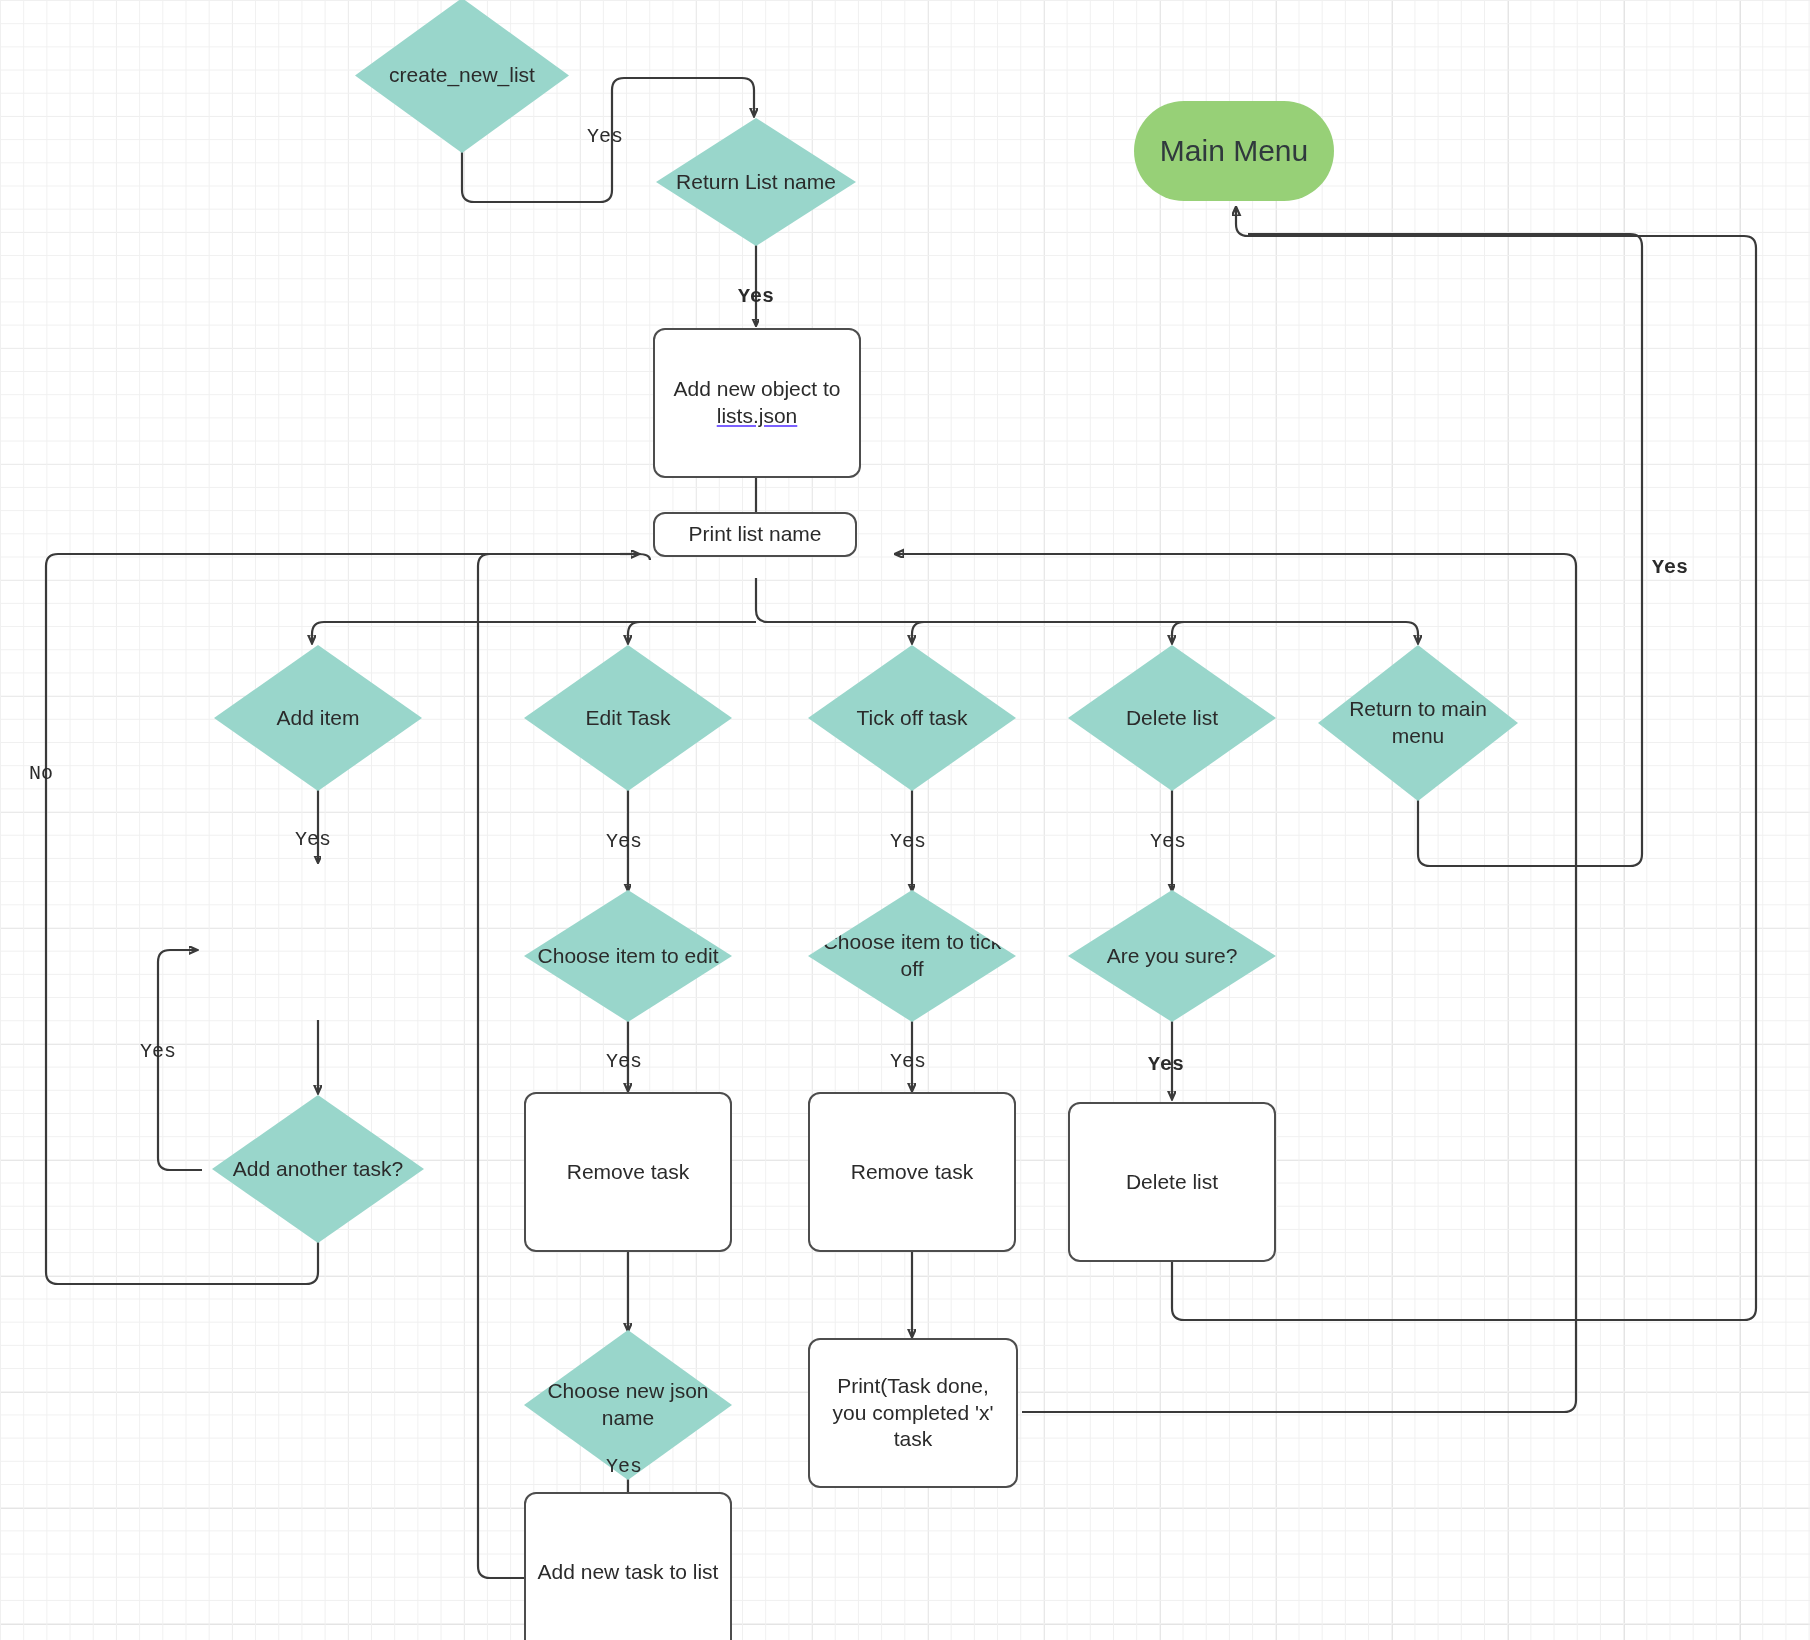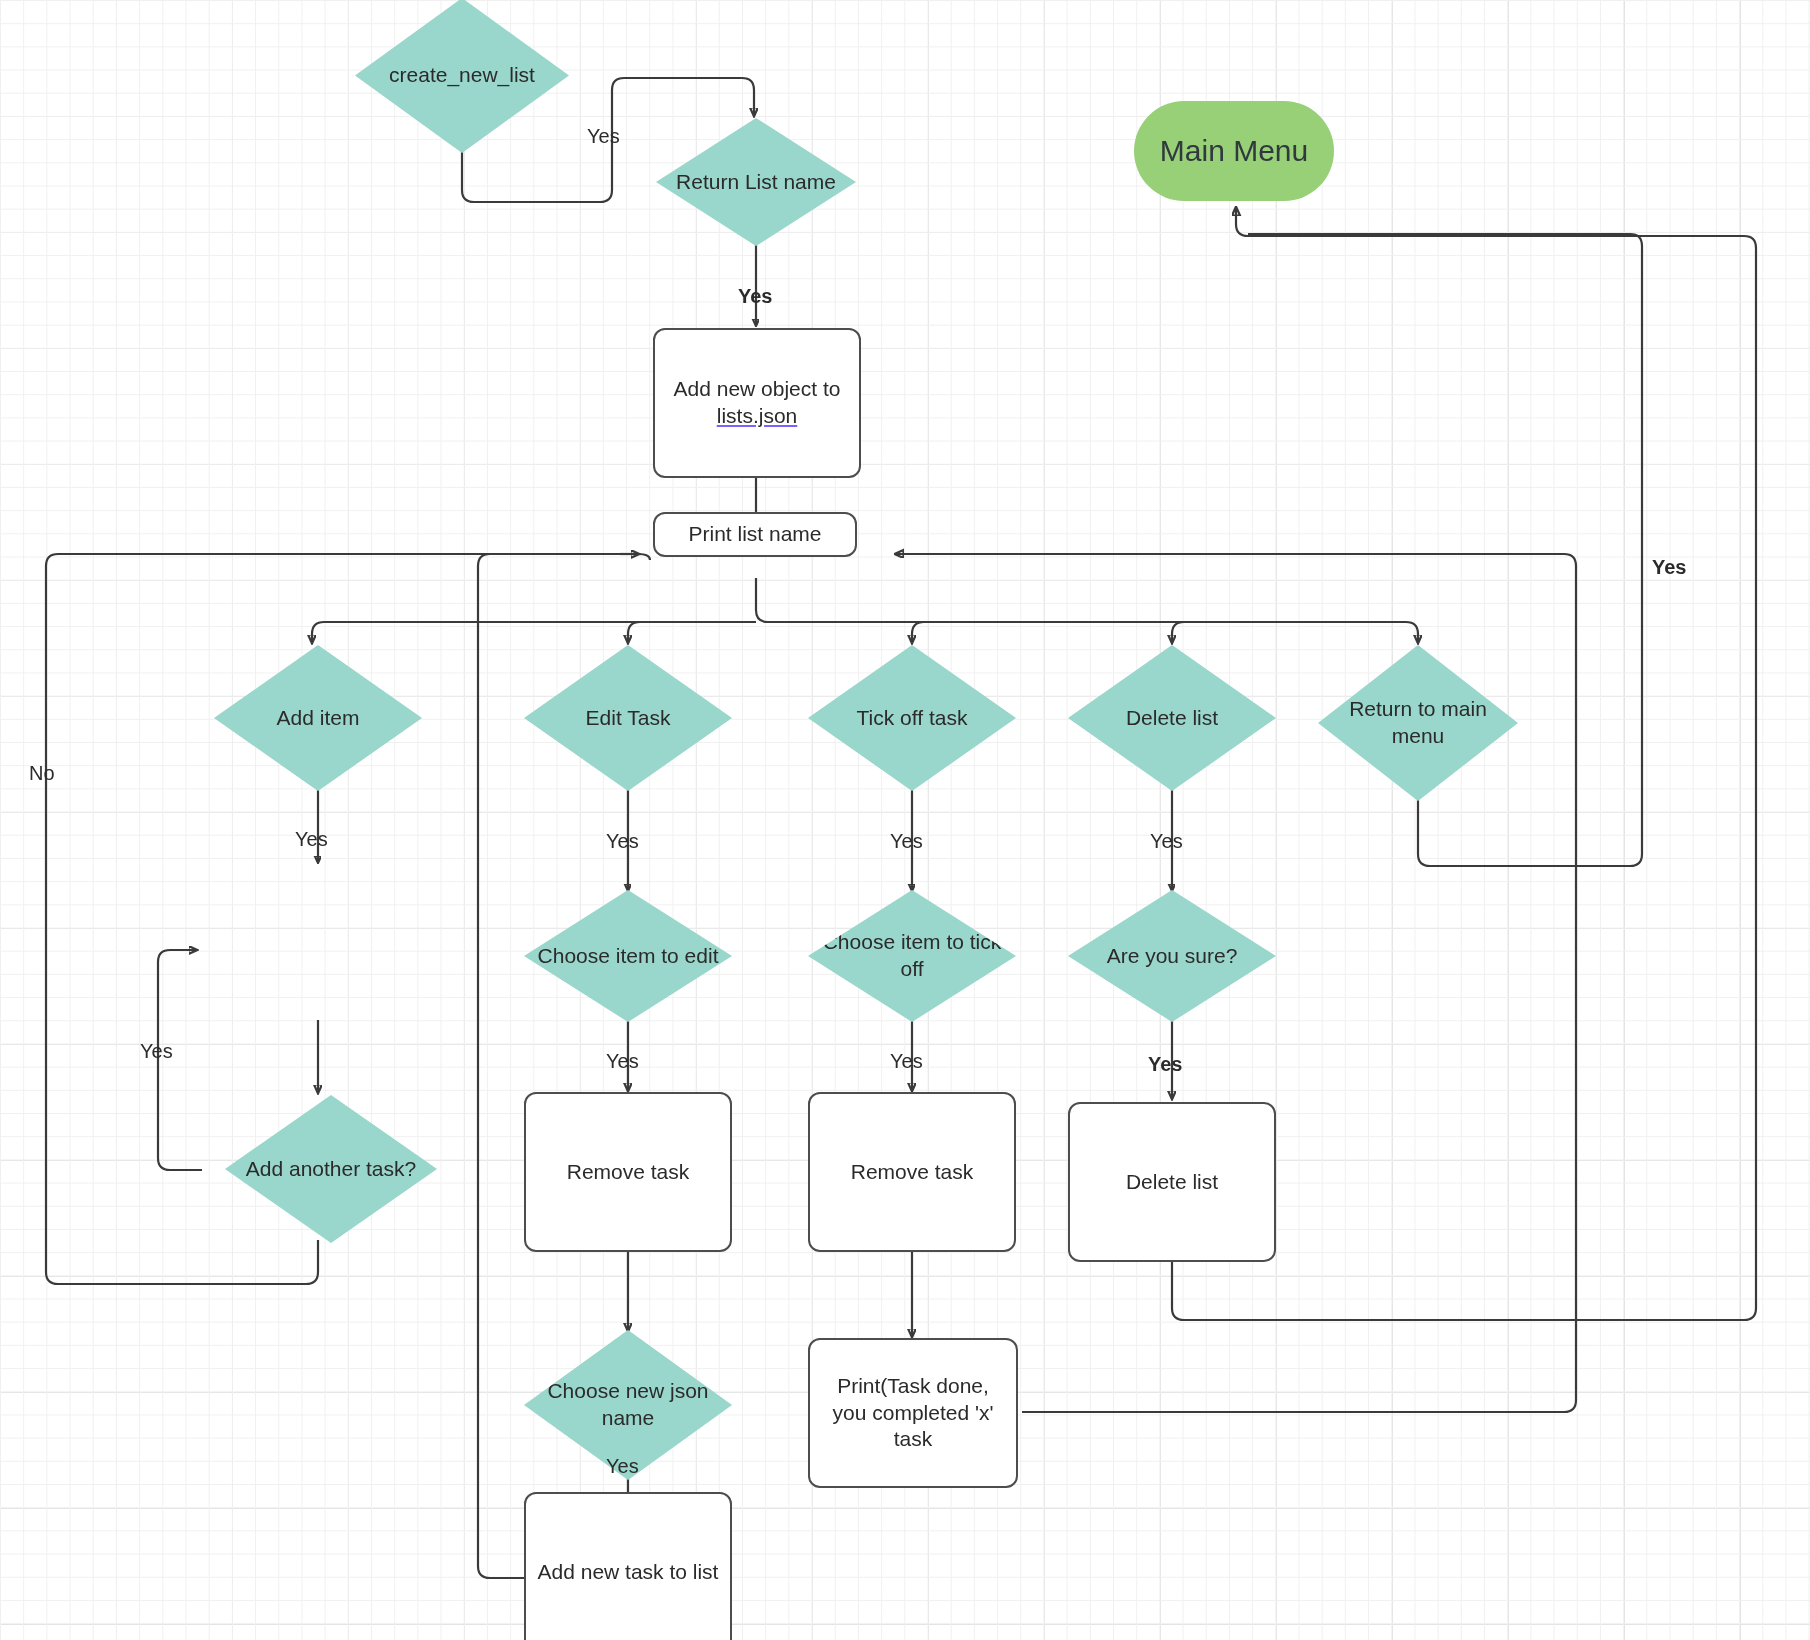--- a/index.html
+++ b/index.html
@@ -60,20 +60,21 @@
     background: #97d077;
     border-radius: 56px;
     font-size: 30px;
     color: #30393d;
   }
   .label {
     position: absolute;
     font-size: 20px;
     color: #2b2b2b;
     white-space: nowrap;
+    font-family: Liberation Mono, monospace;
   }
   .label.bold { font-weight: bold; }
   .jsonlink {
     color: #2b2b2b;
     text-decoration: underline;
     text-decoration-color: #7b61ff;
     text-decoration-thickness: 2px;
     text-underline-offset: 2px;
   }
   .node-text { display: block; width: 100%; padding: 0 8px; box-sizing: border-box; }
@@ -189,21 +190,21 @@
   </div>
 
   <div class="node diamond" style="left:808px; top:890px; width:208px; height:132px;">
     <span class="node-text">Choose item to tick off</span>
   </div>
 
   <div class="node diamond" style="left:1068px; top:890px; width:208px; height:132px;">
     <span class="node-text">Are you sure?</span>
   </div>
 
-  <div class="node diamond" style="left:225px; top:1095px; width:212px; height:148px;">
+  <div class="node diamond" style="left:212px; top:1095px; width:212px; height:148px;">
     <span class="node-text">Add another task?</span>
   </div>
 
   <div class="node process" style="left:524px; top:1092px; width:208px; height:160px;">
     <span class="node-text">Remove task</span>
   </div>
 
   <div class="node process" style="left:808px; top:1092px; width:208px; height:160px;">
     <span class="node-text">Remove task</span>
   </div>

